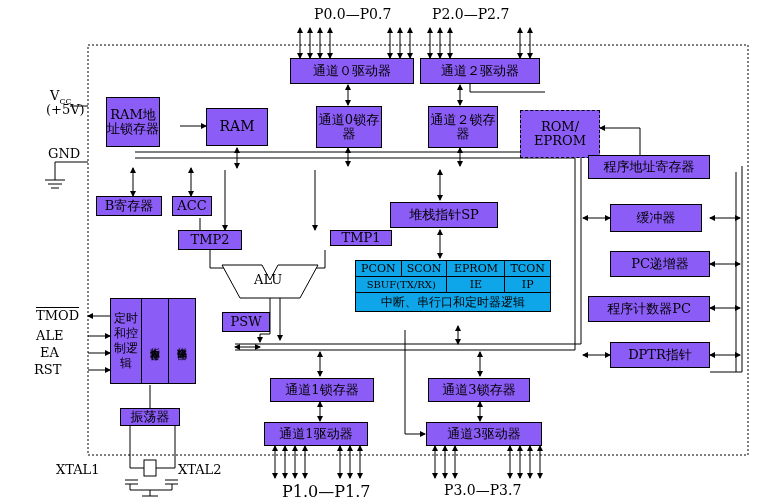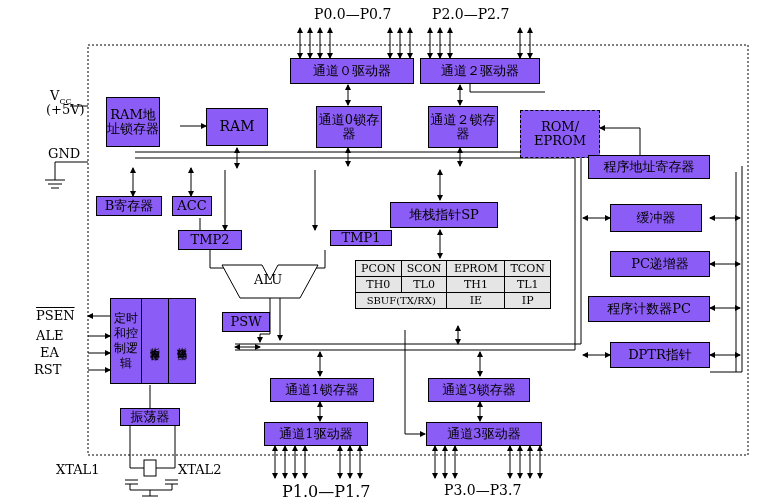--- a/index.html
+++ b/index.html
@@ -1,21 +1,21 @@
 <!DOCTYPE html>
 <html><head>
 <meta charset="utf-8">
 <style>
   html,body{margin:0;padding:0;background:#fff;}
   body{width:774px;height:504px;position:relative;overflow:hidden;font-family:"DejaVu Serif","Liberation Serif",serif;color:#000;}
   svg{position:absolute;left:0;top:0;}
   .box{position:absolute;border:1px solid #000;background:#8b5cf6;box-sizing:border-box;display:flex;align-items:center;justify-content:center;text-align:center;font-size:13px;line-height:1.1;}
   .lbl{position:absolute;font-size:13px;white-space:nowrap;}
   .vert{writing-mode:vertical-rl;font-size:10px;letter-spacing:1px;}
-  table.sfr{position:absolute;left:355px;top:260px;width:196px;border-collapse:collapse;font-size:11px;background:#e5e5e5;}
+  table.sfr{position:absolute;left:355px;top:260px;width:196px;border-collapse:collapse;font-size:11px;background:#0ea5e9;}
   table.sfr td{border:1px solid #000;text-align:center;padding:0;height:15px;}
 </style>
 </head>
 <body>
 
 <svg width="774" height="504">
   <defs>
     <marker id="ah" markerWidth="6" markerHeight="6" refX="5" refY="3" orient="auto">
       <path d="M0,0 L6,3 L0,6 z" fill="#000"></path>
     </marker>
@@ -173,40 +173,37 @@
 
 <table class="sfr">
   <tbody>
       <tr>
     <td>PCON</td>
     <td>SCON</td>
     <td>EPROM</td>
     <td>TCON</td>
   </tr>
   <tr>
-    <td>TH0</td>
-    <td>TL0</td>
-    <td>TH1</td>
-    <td>TL1</td>
-  </tr>
-  <tr>
     <td colspan="2" style="font-size:10px">SBUF(TX/RX)</td>
     <td>IE</td>
     <td>IP</td>
+  </tr>
+  <tr>
+    <td colspan="4" style="font-size:12px;height:18px">中断、串行口和定时器逻辑</td>
   </tr>
 </tbody>
   </table>
 
 <div class="box" style="left:110px;top:298px;width:86px;height:86px;align-items:stretch;justify-content:flex-start;">
   <div style="width:32px;border-right:1px solid #000;display:flex;align-items:center;justify-content:center;font-size:12px;line-height:1.25;padding:2px;">定时和控制逻辑</div>
   <div class="vert" style="width:26px;border-right:1px solid #000;display:flex;align-items:center;justify-content:center;">指令寄存器</div>
   <div class="vert" style="width:26px;display:flex;align-items:center;justify-content:center;">指令译码器</div>
 </div>
 
-<div class="lbl" style="left:36px;top:308px;text-decoration:overline;">PSEN</div>
+<div class="lbl" style="left:36px;top:308px;text-decoration:overline;">TMOD</div>
 <div class="lbl" style="left:36px;top:328px;">ALE</div>
 <div class="lbl" style="left:40px;top:345px;">EA</div>
 <div class="lbl" style="left:34px;top:362px;">RST</div>
 
 <div class="box" style="left:270px;top:378px;width:104px;height:24px;">通道1锁存器</div>
 <div class="box" style="left:428px;top:378px;width:102px;height:24px;">通道3锁存器</div>
 <div class="box" style="left:264px;top:422px;width:104px;height:24px;">通道1驱动器</div>
 <div class="box" style="left:426px;top:422px;width:116px;height:24px;">通道3驱动器</div>
 <div class="box" style="left:120px;top:408px;width:60px;height:18px;">振荡器</div>
 

